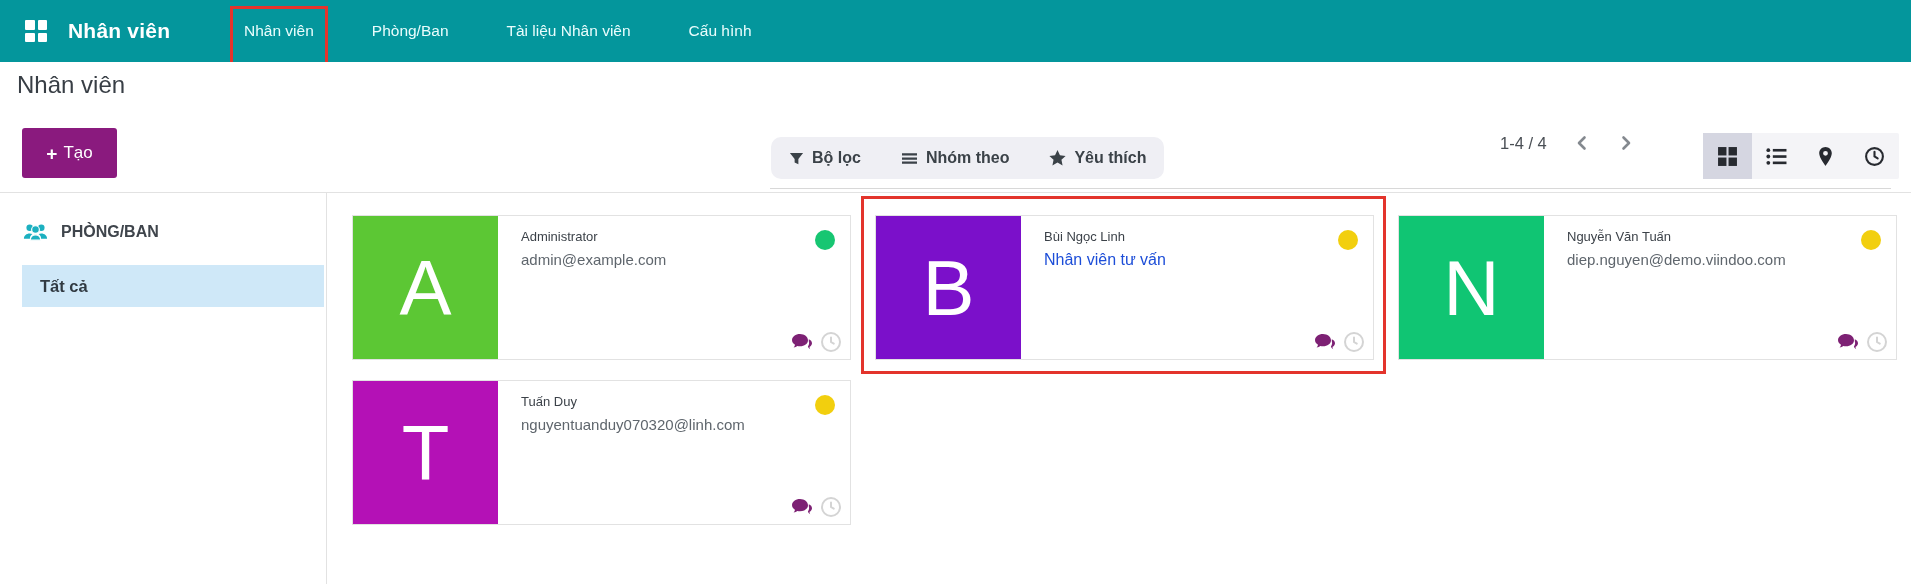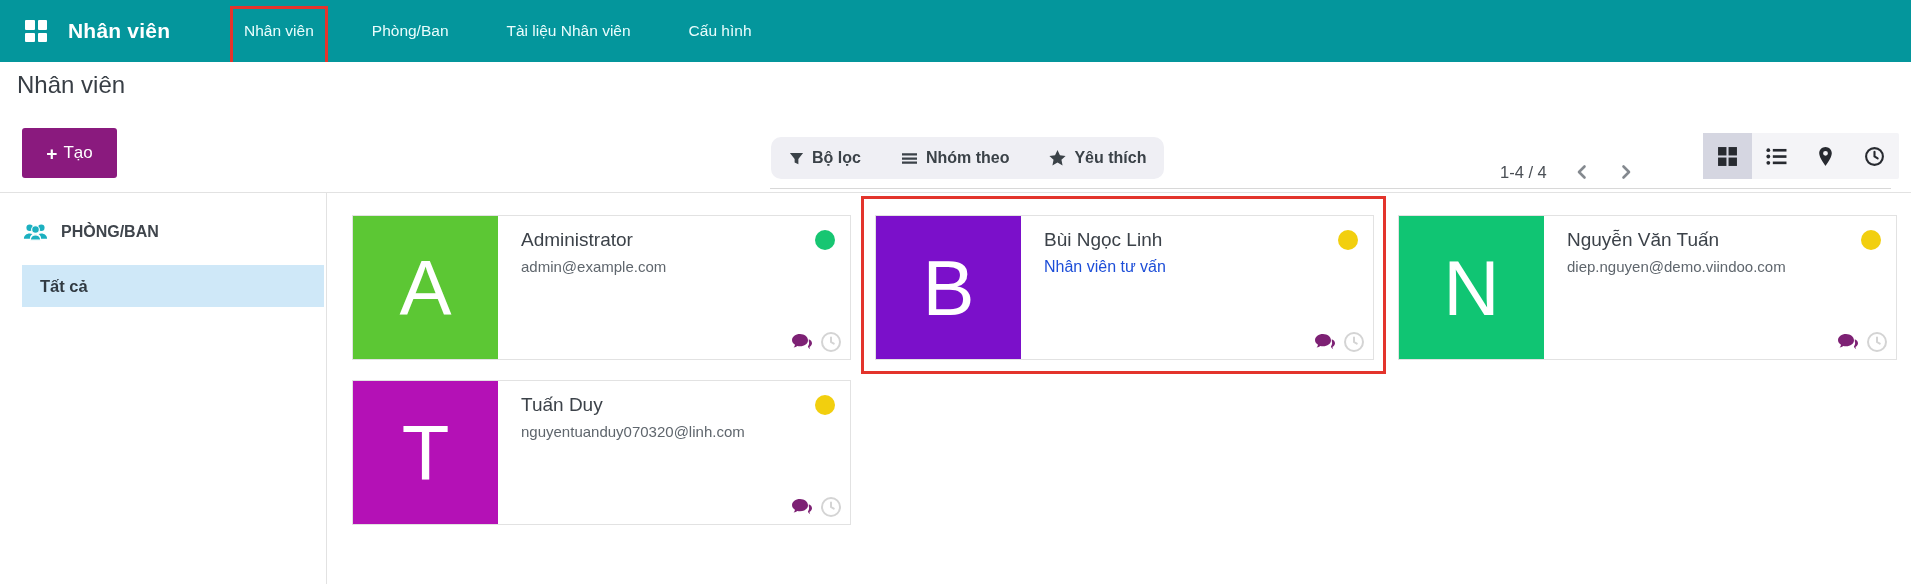--- a/index.html
+++ b/index.html
@@ -32,21 +32,21 @@
     border-bottom:1px solid #d8d8d8; }
   .searchbox input { position:absolute; inset:0; border:none; outline:none; width:100%; height:100%;
     font-size:17.5px; color:#3c4249; font-family:inherit; padding:0 44px 6px 7px; background:transparent; }
   .searchbox input::placeholder { color:#9aa0a6; }
   .search-ic { position:absolute; right:14px; top:14px; width:24px; height:24px; cursor:pointer; }
   .filterbar { position:absolute; left:771px; top:75px; height:42px; background:#efeff4;
     display:flex; align-items:center; padding:0 18px; gap:40px; border-radius:10px; }
   .filter-btn { display:flex; align-items:center; gap:8px; font-size:16px; font-weight:600;
     color:#3b4248; cursor:pointer; white-space:nowrap; }
   .filter-btn .f-ic { display:flex; align-items:center; }
-  .pager { position:absolute; left:1500px; top:89px; height:42px; display:flex; align-items:center; gap:26px; }
+  .pager { position:absolute; left:1500px; top:60px; height:42px; display:flex; align-items:center; gap:26px; }
   .pager-text { font-size:16.5px; color:#4a4f55; }
   .pager-arrow { width:18px; height:18px; cursor:pointer; }
   .view-switcher { position:absolute; left:1703px; top:71px; height:46px; display:flex;
     background:#f4f4f7; border-radius:2px; }
   .vs-btn { width:49px; height:46px; display:flex; align-items:center; justify-content:center; cursor:pointer; }
   .vs-btn.active { background:#d5d6e1; }
   .vs-btn svg { width:21px; height:21px; }
 
   
   .main { position:relative; display:flex; width:100%; height:391px; }
@@ -59,21 +59,21 @@
   .dept-item.active { background:#cfe8f8; font-weight:bold; color:#313a42; }
   .dept-count { margin-left:auto; color:#b0b5ba; font-size:15px; }
 
   .content { flex:1; padding:22px 0 0 25px; display:flex; flex-wrap:wrap;
     gap:20px 24px; align-content:flex-start; align-items:flex-start; }
   .card { position:relative; width:499px; min-height:145px; background:#fff;
     border:1px solid #e2e2e2; display:flex; cursor:pointer; }
   .card-avatar { width:145px; display:flex; align-items:center; justify-content:center; flex-shrink:0; }
   .card-avatar .initial { color:#fff; font-size:78px; line-height:1; }
   .card-body { flex:1; padding:13px 40px 34px 23px; }
-  .card-name { font-size:19px; color:#3c4249; margin-bottom:7px; }
+  .card-name { font-size:13px; color:#3c4249; margin-bottom:7px; }
   .card-line { font-size:15px; color:#5f666d; margin-bottom:5px; }
   .card-line.job { font-size:16px; color:#1d4ed8; }
   .status-dot { position:absolute; top:14px; right:15px; width:20px; height:20px; border-radius:50%; }
   .card-footer { position:absolute; right:7px; bottom:5px; display:flex; align-items:center; gap:3px; }
   .card-footer svg { display:block; }
   .card-hl-box { position:absolute; left:-15px; right:-13px; top:-20px; bottom:-15px;
     border:3px solid #e3342c; pointer-events:none; }
 </style>
 </head>
 <body>

